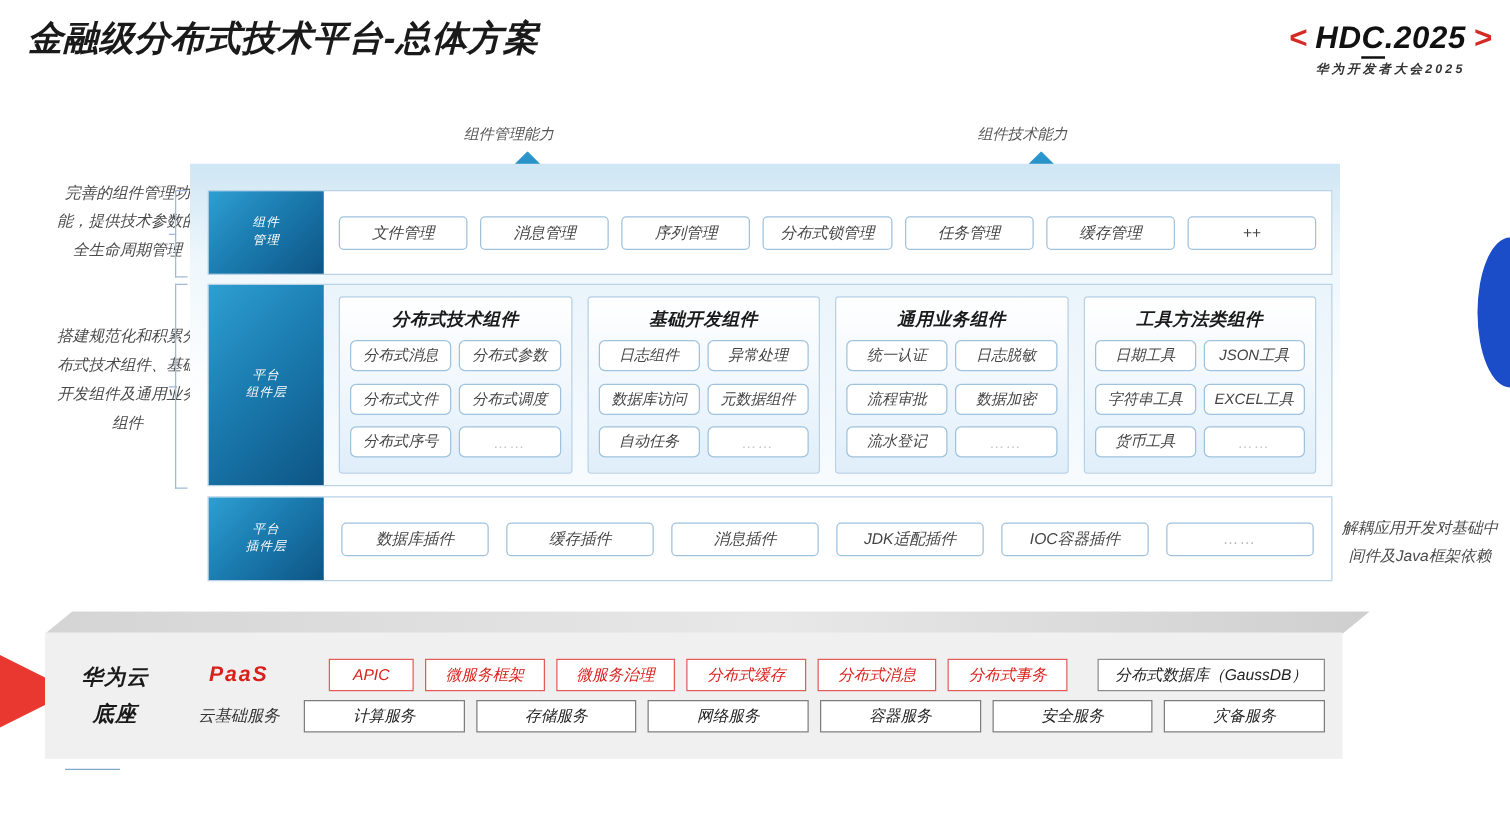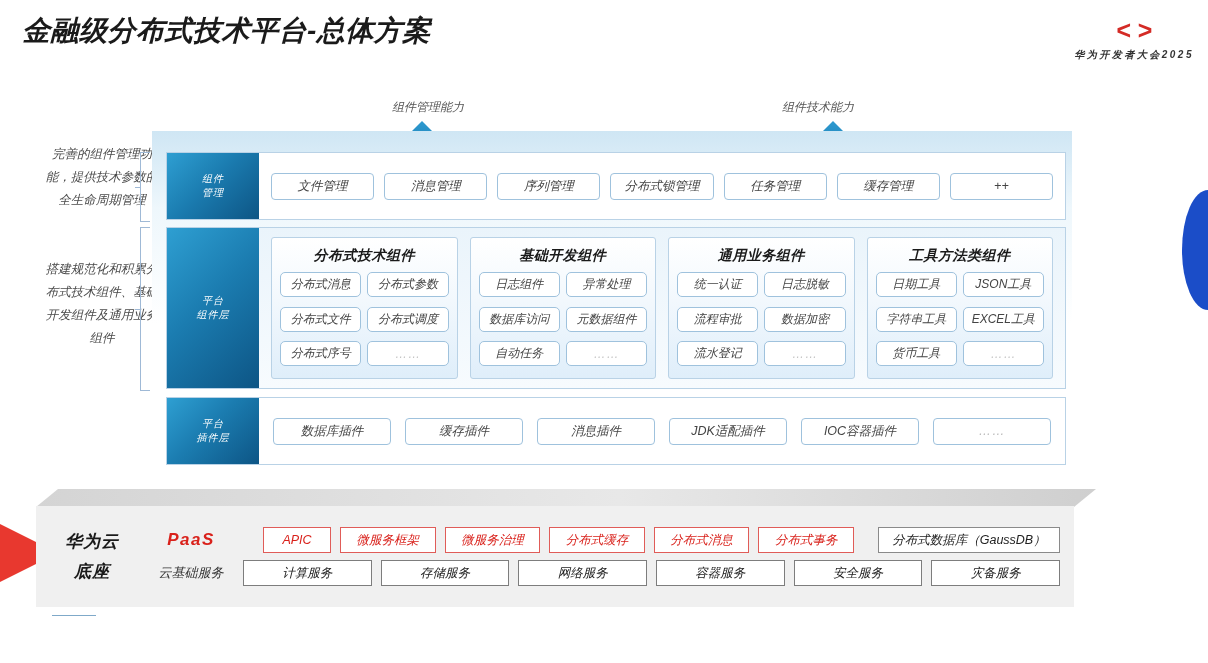--- a/index.html
+++ b/index.html
@@ -163,32 +163,34 @@
 <div class="root">
 
   <div class="deco-red"></div>
   <div class="deco-blue"></div>
 
   <div class="title">金融级分布式技术平台-总体方案</div>
 
   <div class="hdc">
     <div class="hdc-main">
       <span class="hdc-bracket">&lt;</span>
+      <span><span>HD</span><span class="hdc-c">C</span><span>.2025</span></span>
       <span class="hdc-bracket">&gt;</span>
     </div>
     <div class="hdc-sub">华为开发者大会2025</div>
   </div>
 
-  <div class="arrow-label" style="left:392px;top:99px;">组件管理能力</div>
+  <div class="arrow-label" style="left:371px;top:99px;">组件管理能力</div>
   <div class="arrow" style="left:403px;top:121px;"></div>
   <div class="arrow-label" style="left:782px;top:99px;">组件技术能力</div>
   <div class="arrow" style="left:814px;top:121px;"></div>
 
   <div class="side-note" id="note-left-1">完善的组件管理功能，提供技术参数的全生命周期管理</div>
   <div class="side-note" id="note-left-2">搭建规范化和积累分布式技术组件、基础开发组件及通用业务组件</div>
+  <div class="side-note" id="note-right">解耦应用开发对基础中间件及Java框架依赖</div>
 
   <div class="brace left" style="left:140px;top:152px;height:68px;"></div>
   <div class="brace left" style="left:140px;top:227px;height:162px;"></div>
   <div class="brace right" style="left:1056px;top:397px;height:68px;"></div>
 
   <div class="panel">
 
     <div class="row" id="row-manage">
       <div class="layer-label">
           <span>组件</span>

